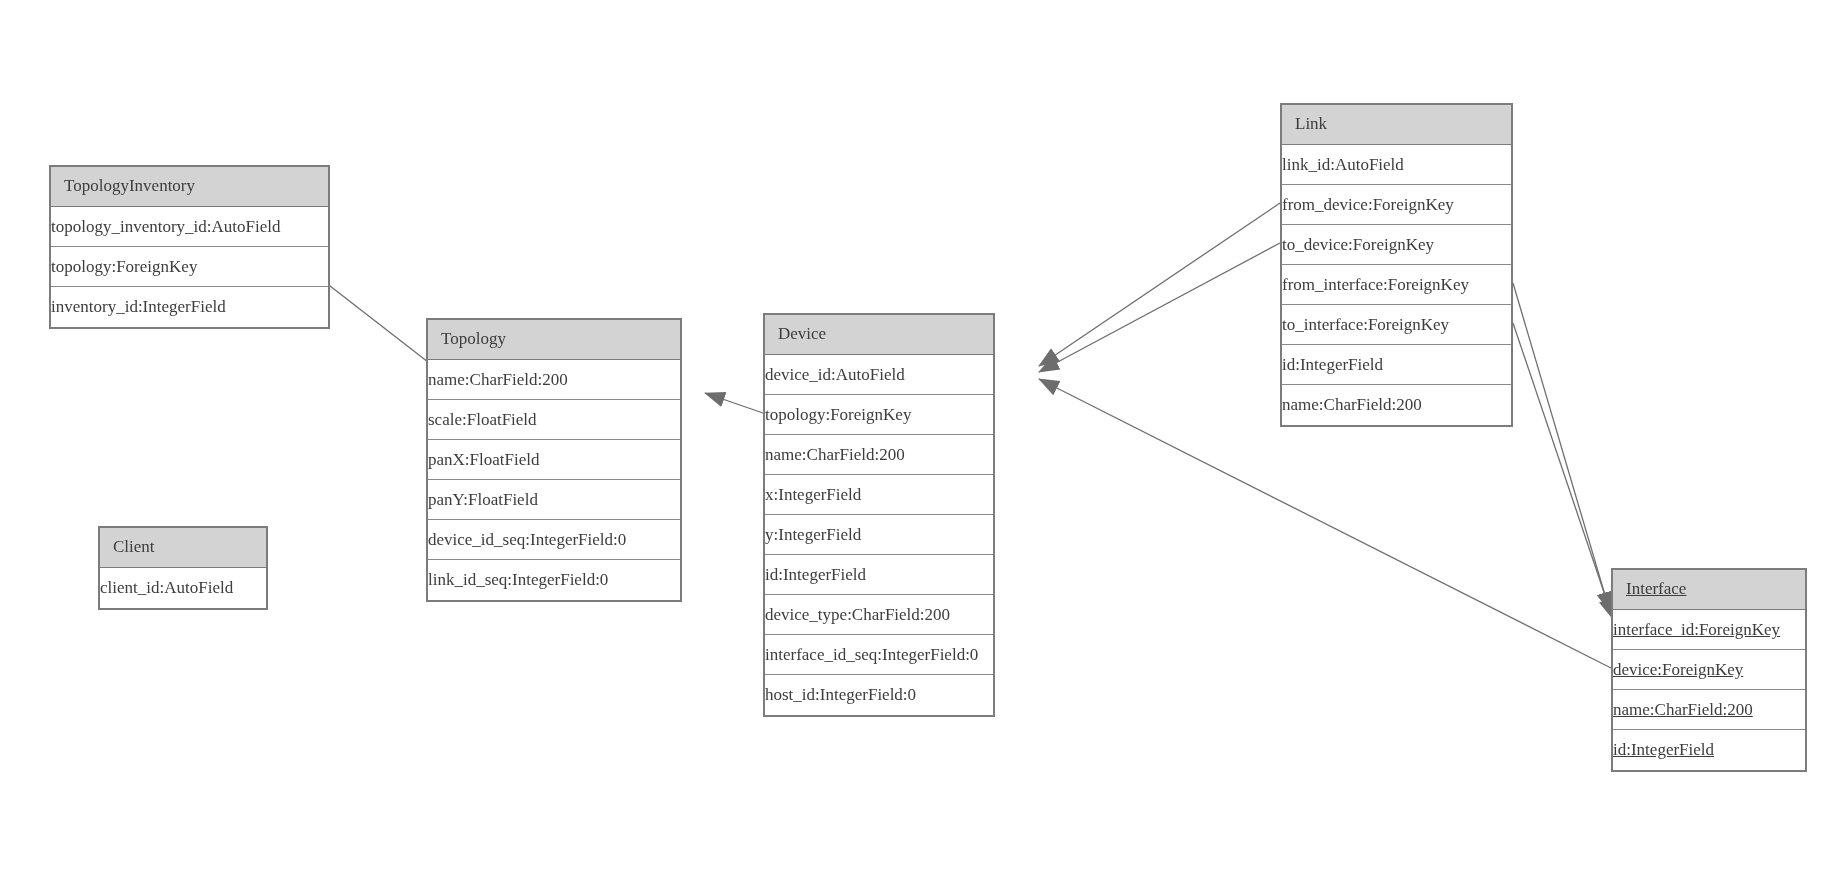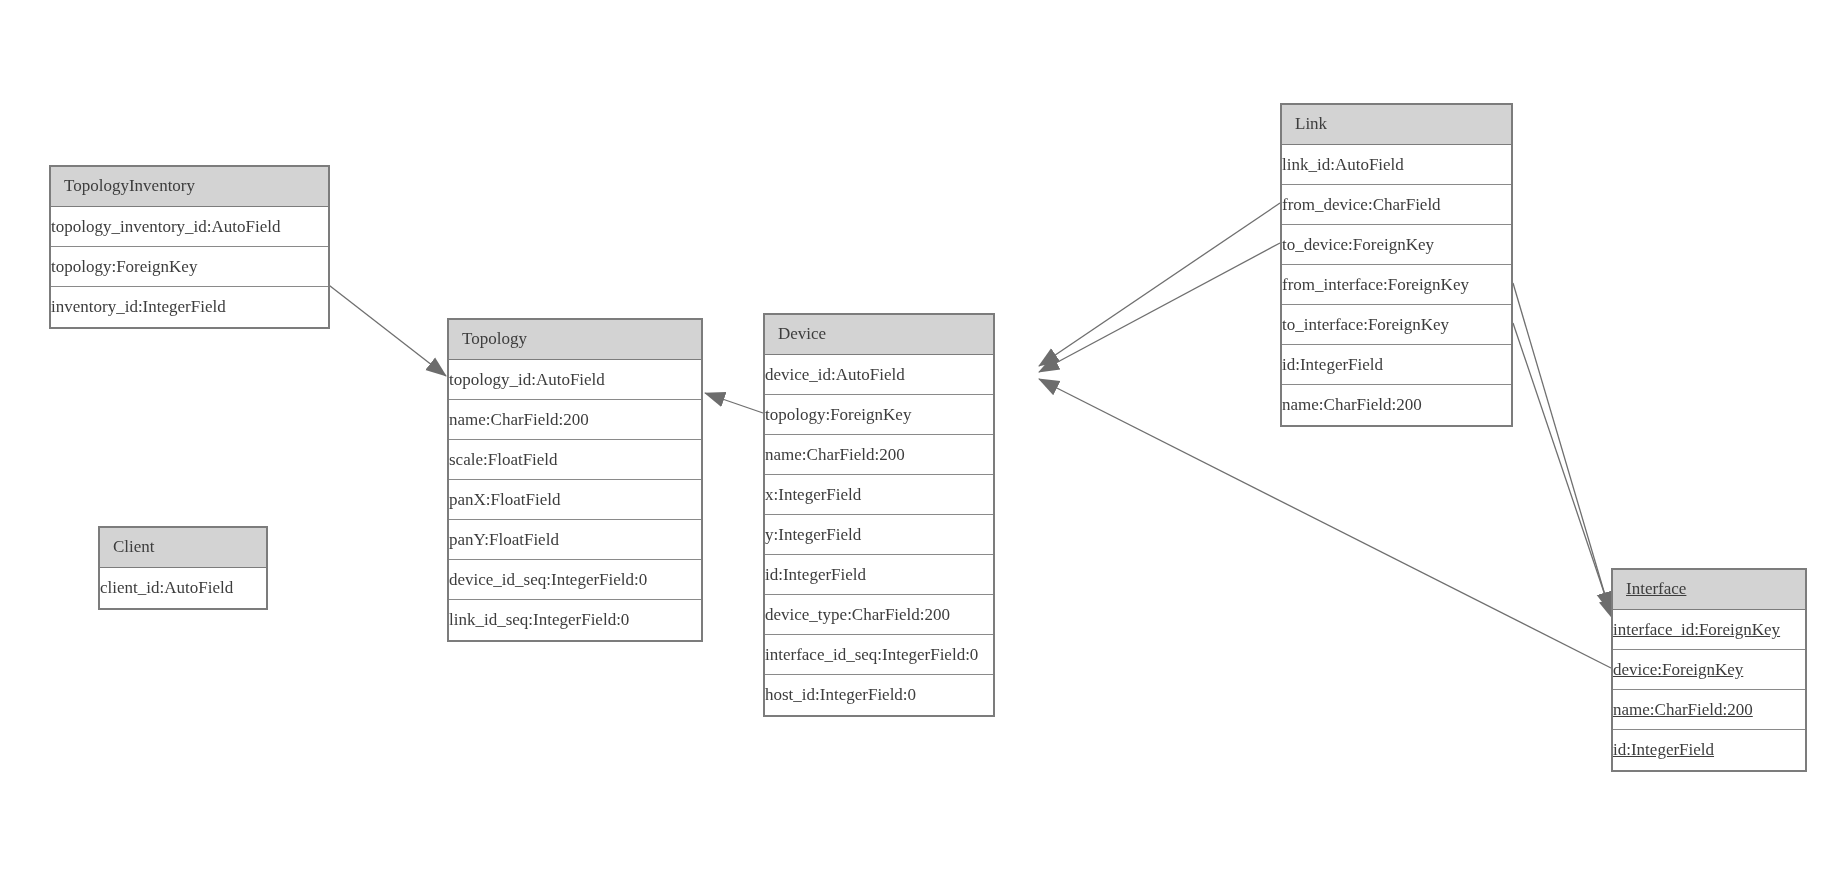--- a/index.html
+++ b/index.html
@@ -78,23 +78,22 @@
     <line class="edge-line" x1="1611" y1="668" x2="1039" y2="379" marker-end="url(#arrow)"></line>
   </svg>
 
   <div class="entity" style="left:23px; top:165px; width:281px;margin-left:26px;">
     <div class="entity-header">TopologyInventory</div>
     <div class="entity-row">topology_inventory_id:AutoField</div>
     <div class="entity-row">topology:ForeignKey</div>
     <div class="entity-row">inventory_id:IntegerField</div>
   </div>
 
-  <div class="entity" style="left:447px; top:318px; width:256px;">
+  <div class="entity" style="left:426px; top:318px; width:256px;">
     <div class="entity-header">Topology</div>
-    <div class="entity-row">topology_id:AutoField</div>
     <div class="entity-row">name:CharField:200</div>
     <div class="entity-row">scale:FloatField</div>
     <div class="entity-row">panX:FloatField</div>
     <div class="entity-row">panY:FloatField</div>
     <div class="entity-row">device_id_seq:IntegerField:0</div>
     <div class="entity-row">link_id_seq:IntegerField:0</div>
   </div>
 
   <div class="entity" style="left:98px; top:526px; width:170px;">
     <div class="entity-header">Client</div>
@@ -110,21 +109,21 @@
     <div class="entity-row">y:IntegerField</div>
     <div class="entity-row">id:IntegerField</div>
     <div class="entity-row">device_type:CharField:200</div>
     <div class="entity-row">interface_id_seq:IntegerField:0</div>
     <div class="entity-row">host_id:IntegerField:0</div>
   </div>
 
   <div class="entity" style="left:1280px; top:103px; width:233px;">
     <div class="entity-header">Link</div>
     <div class="entity-row">link_id:AutoField</div>
-    <div class="entity-row">from_device:CharField</div>
+    <div class="entity-row">from_device:ForeignKey</div>
     <div class="entity-row">to_device:ForeignKey</div>
     <div class="entity-row">from_interface:ForeignKey</div>
     <div class="entity-row">to_interface:ForeignKey</div>
     <div class="entity-row">id:IntegerField</div>
     <div class="entity-row">name:CharField:200</div>
   </div>
 
   <div class="entity" style="left:1611px; top:568px; width:196px;text-decoration:underline;">
     <div class="entity-header">Interface</div>
     <div class="entity-row">interface_id:ForeignKey</div>

